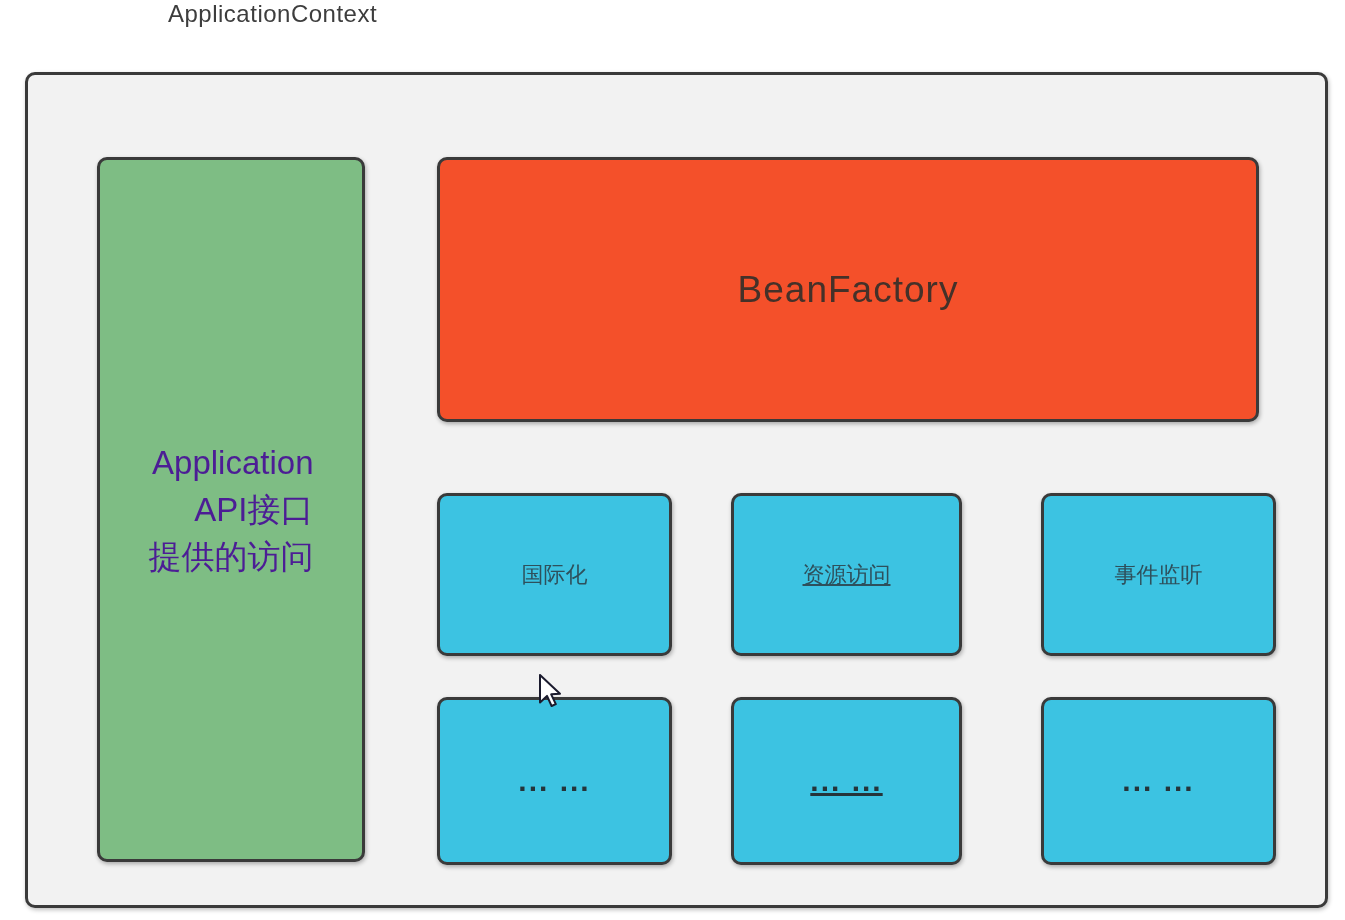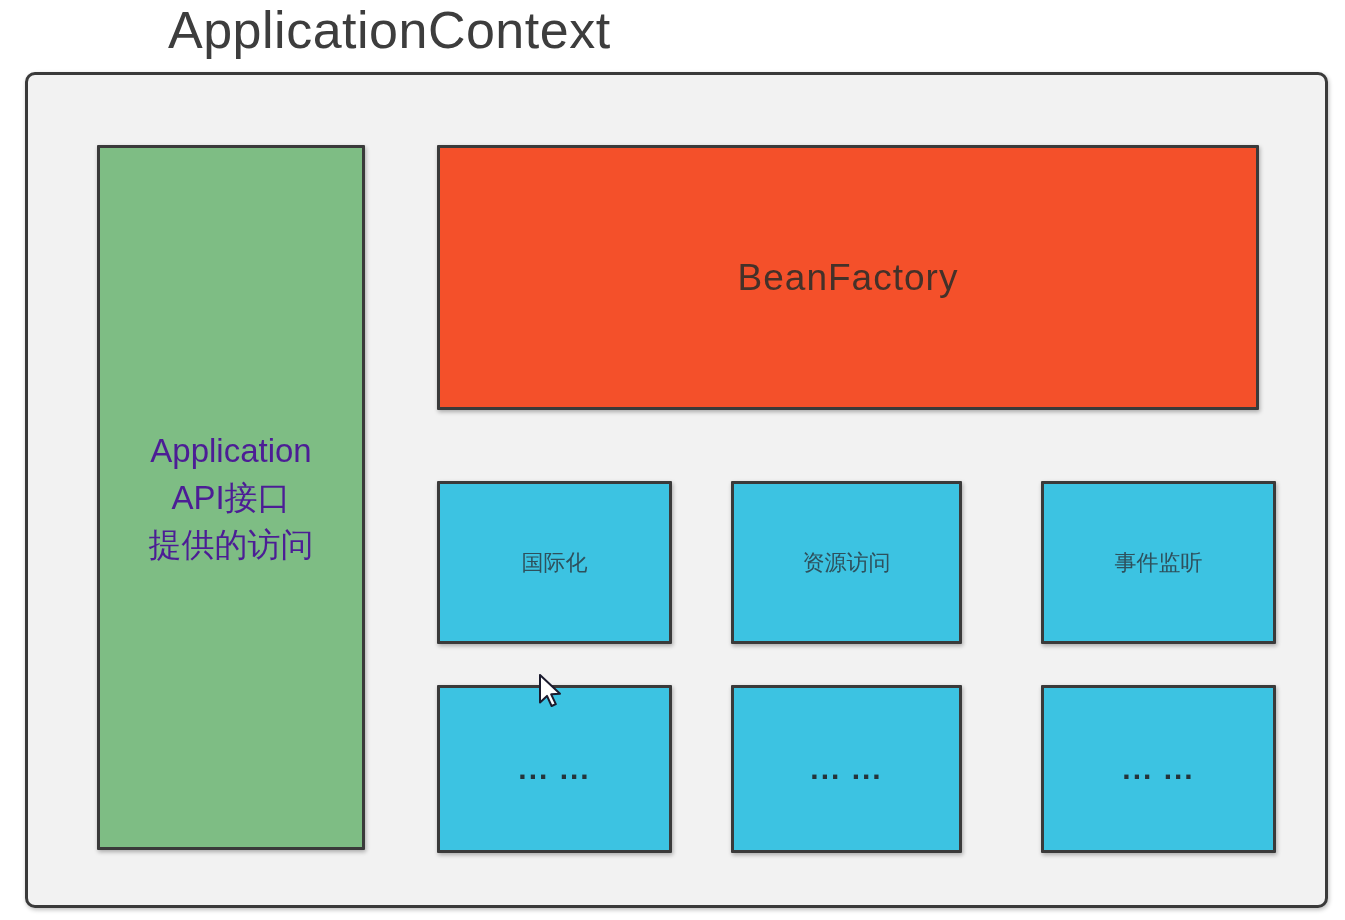--- a/index.html
+++ b/index.html
@@ -12,47 +12,48 @@
     position: relative;
     width: 1345px;
     height: 920px;
     background: #ffffff;
     overflow: hidden;
   }
   .diagram-title {
     position: absolute;
     left: 168px;
     top: 0px;
-    font-size: 52px;
+    font-size: 24px;
     letter-spacing: 0.5px;
     color: #3d3d3d;
     white-space: nowrap;
   }
   .outer-panel {
     position: absolute;
     left: 25px;
     top: 72px;
     width: 1303px;
     height: 836px;
     box-sizing: border-box;
     background: var(--panel-bg, #f2f2f2);
     border: 3px solid var(--border, #3a3a3a);
     border-radius: 10px;
     box-shadow: 1px 2px 4px rgba(0,0,0,0.25);
   }
   .shape {
     position: absolute;
     box-sizing: border-box;
     border: 3px solid var(--border, #3a3a3a);
-    border-radius: 1px;
+    border-radius: 10px;
     box-shadow: 1px 2px 4px rgba(0,0,0,0.3);
     display: flex;
     align-items: center;
     justify-content: center;
-    text-align: center;
+    text-align: right;
+    margin-top: 12px;
   }
   .api-box {
     left: 69px;
     top: 70px;
     width: 268px;
     height: 705px;
     background: var(--green, #7ebd84);
     color: #4c1d95;
     font-size: 33px;
     line-height: 47px;
@@ -77,21 +78,21 @@
   .placeholder-box {
     top: 610px;
     height: 168px;
     background: var(--cyan, #3cc3e2);
     color: #25343a;
     font-size: 30px;
     letter-spacing: 2px;
     font-weight: bold;
   }
   .col-0 { left: 409px; width: 235px; }
-  .col-1 { left: 703px; width: 231px; }
+  .col-1 { left: 703px; width: 231px; text-decoration: underline; }
   .col-2 { left: 1013px; width: 235px; }
 
   .cursor {
     position: absolute;
     left: 538px;
     top: 674px;
     width: 26px;
     height: 36px;
     pointer-events: none;
   }

